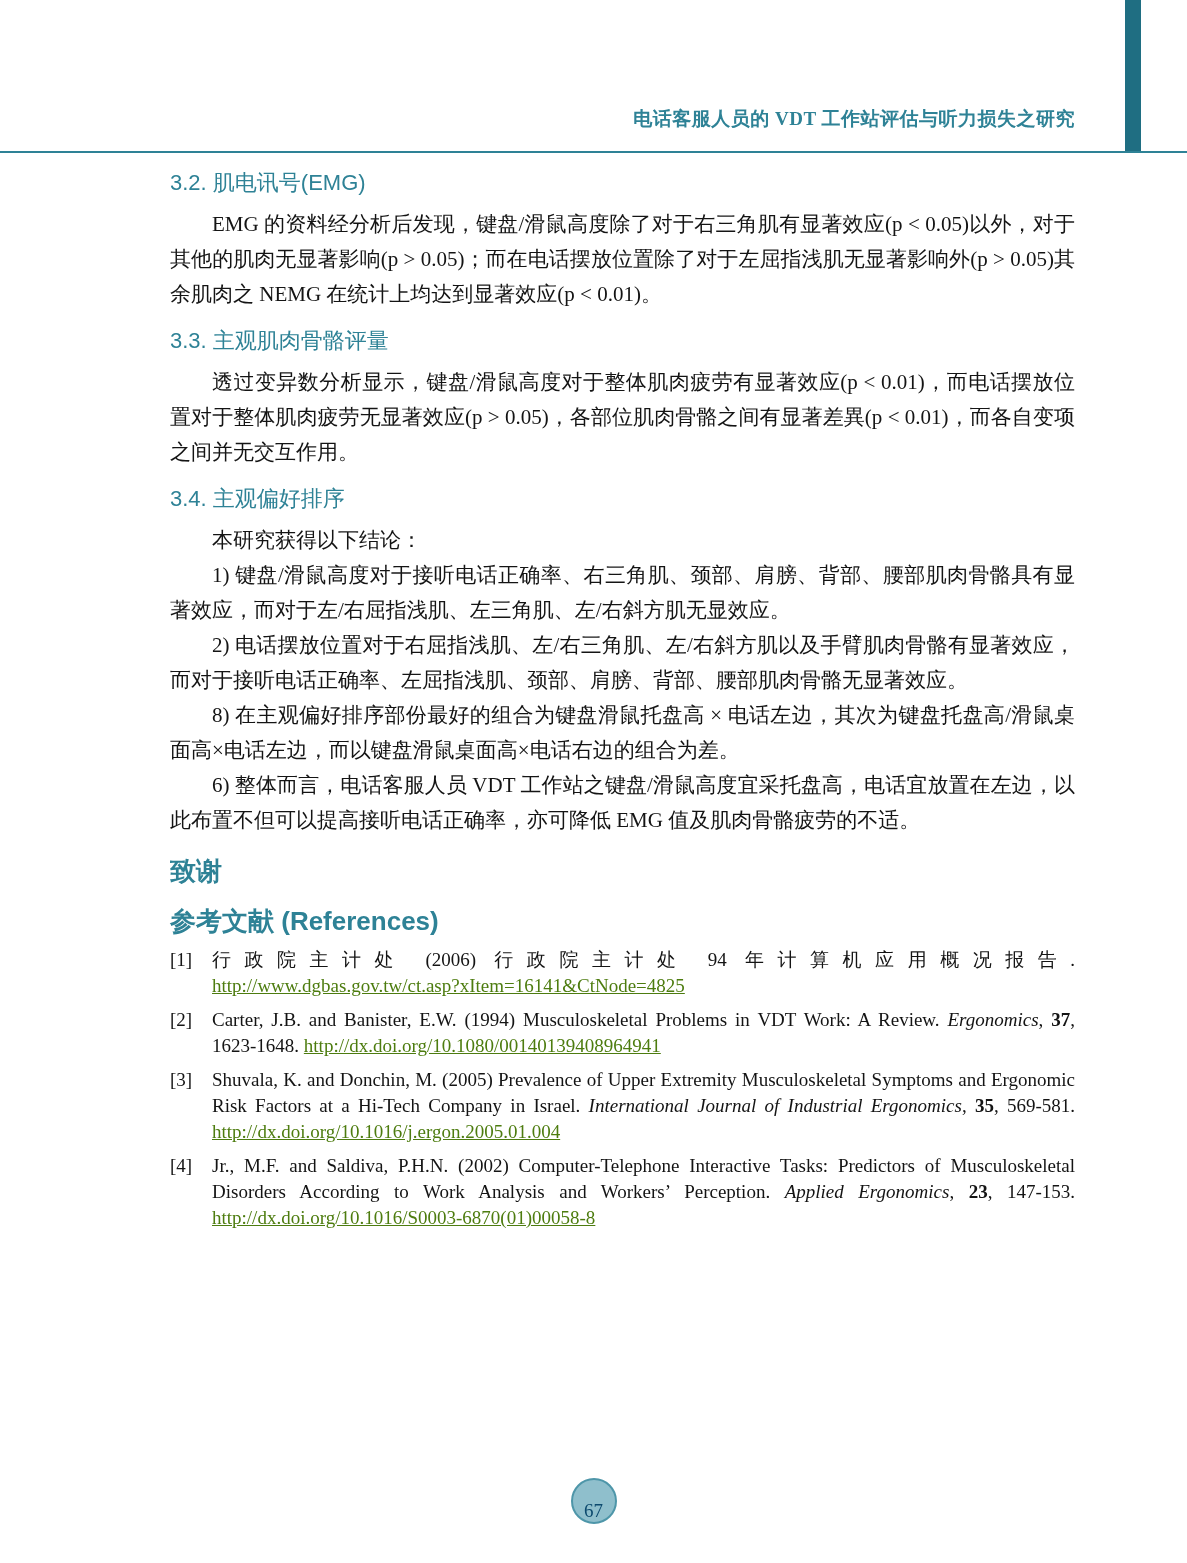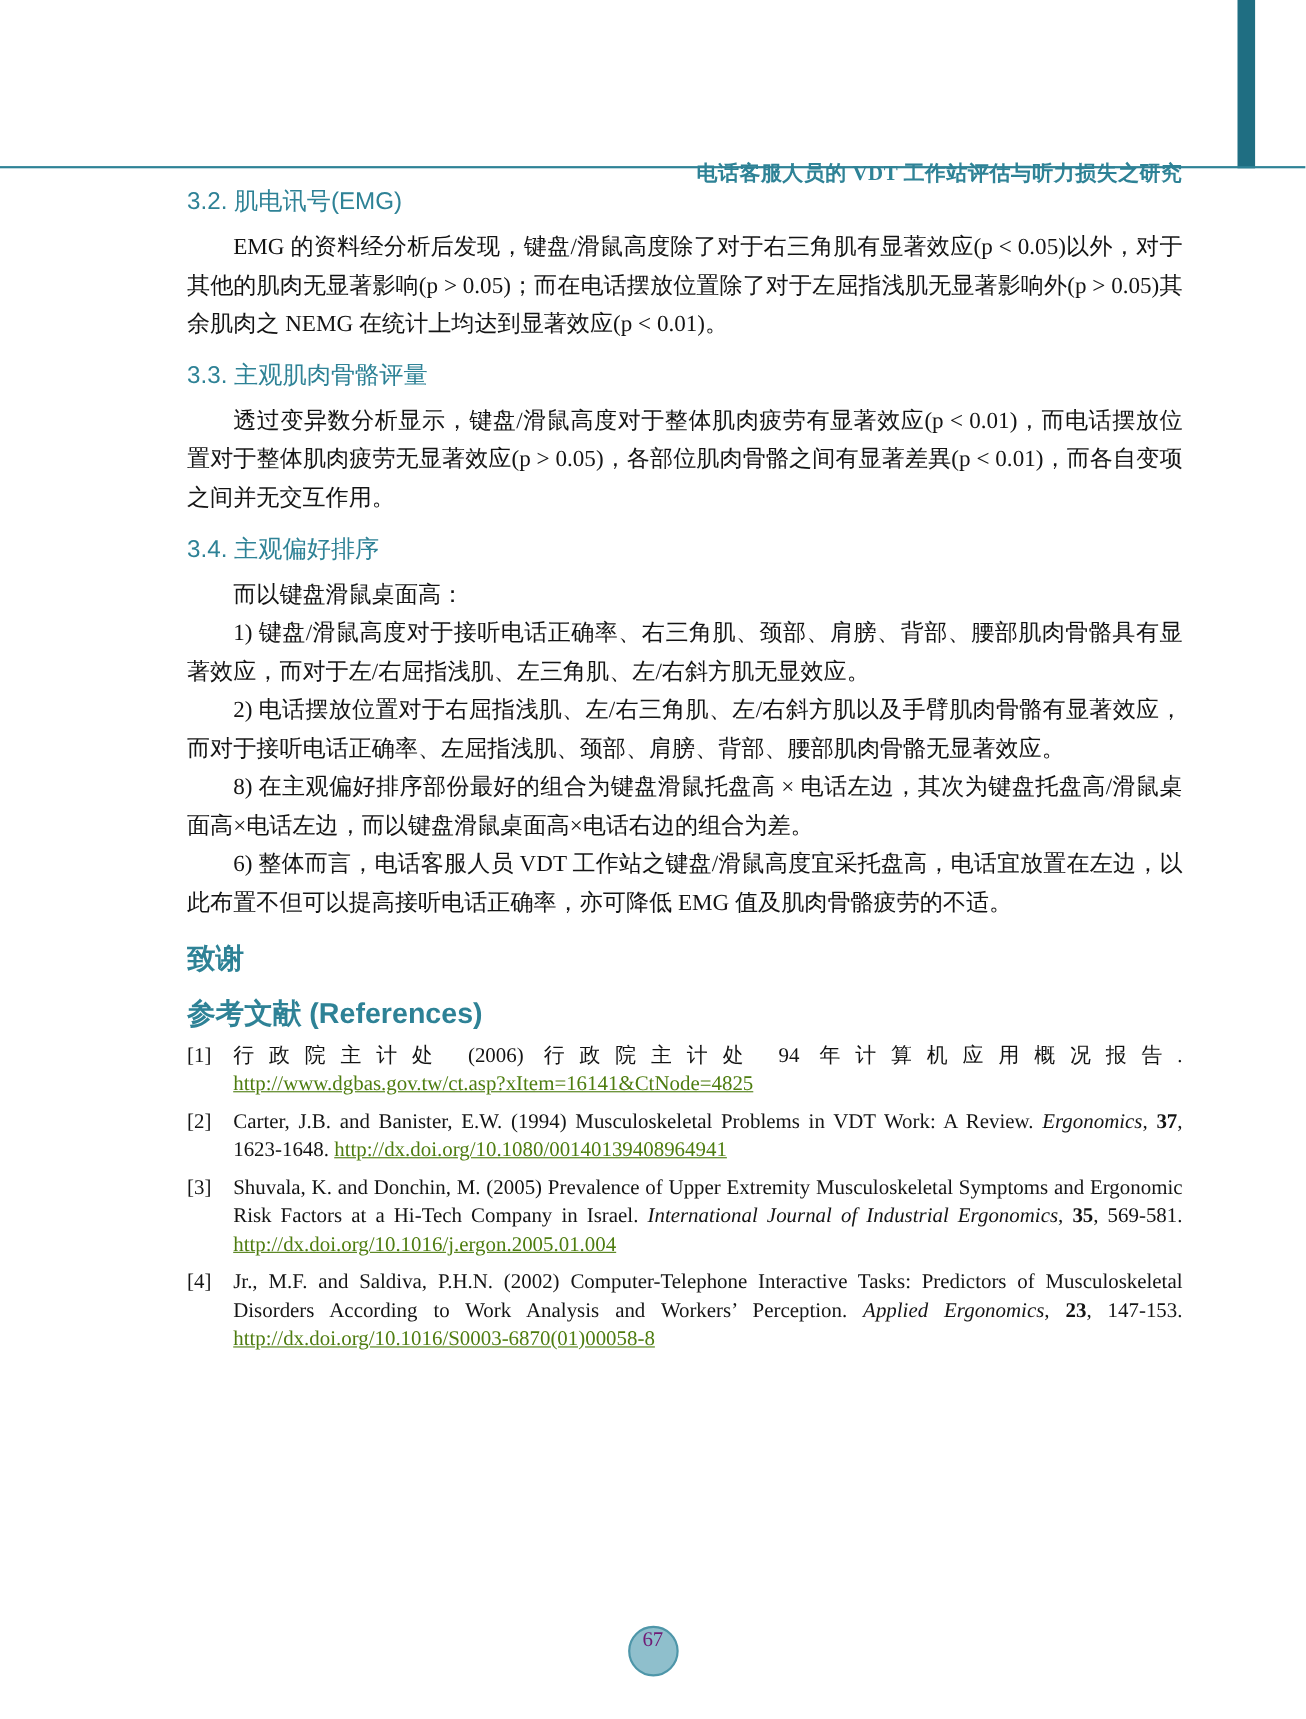--- a/index.html
+++ b/index.html
@@ -26,21 +26,20 @@
 
   .running-head {
     position: absolute;
     top: 106px;
     right: 112px;
     font-size: 19px;
     font-weight: bold;
     color: #2e8296;
     letter-spacing: 0.5px;
     font-family: "Liberation Serif", "DejaVu Serif", serif;
-    margin-top: 39px;
   }
 
   .header-rule {
     position: absolute;
     top: 151px;
     left: 0;
     width: 1187px;
     height: 2px;
     background: #2e8296;
   }
@@ -109,24 +108,24 @@
     position: absolute;
     left: 50%;
     top: 1478px;
     transform: translateX(-50%);
     width: 46px;
     height: 46px;
     border-radius: 50%;
     background: #8fbfcc;
     border: 2px solid #4e96a9;
     display: flex;
-    align-items: flex-start;
+    align-items: flex-end;
     justify-content: center;
     font-size: 19px;
-    color: #701a75;
+    color: #0c4a6e;
   }
 </style>
 </head>
 <body>
 
 <div class="page">
 
   <div class="accent-bar"></div>
 
   <div class="running-head">电话客服人员的 VDT 工作站评估与听力损失之研究</div>
@@ -136,21 +135,21 @@
   <main>
 
     <h2 class="sub">3.2.  肌电讯号(EMG)</h2>
     <p class="body">EMG 的资料经分析后发现，键盘/滑鼠高度除了对于右三角肌有显著效应(p &lt; 0.05)以外，对于其他的肌肉无显著影响(p &gt; 0.05)；而在电话摆放位置除了对于左屈指浅肌无显著影响外(p &gt; 0.05)其余肌肉之 NEMG 在统计上均达到显著效应(p &lt; 0.01)。</p>
 
     <h2 class="sub">3.3.  主观肌肉骨骼评量</h2>
     <p class="body">透过变异数分析显示，键盘/滑鼠高度对于整体肌肉疲劳有显著效应(p &lt; 0.01)，而电话摆放位置对于整体肌肉疲劳无显著效应(p &gt; 0.05)，各部位肌肉骨骼之间有显著差異(p &lt; 0.01)，而各自变项之间并无交互作用。</p>
 
     <h2 class="sub">3.4.  主观偏好排序</h2>
 
-    <p class="body">而以键盘滑鼠桌面高：</p>
+    <p class="body">本研究获得以下结论：</p>
     <p class="body">1) 键盘/滑鼠高度对于接听电话正确率、右三角肌、颈部、肩膀、背部、腰部肌肉骨骼具有显著效应，而对于左/右屈指浅肌、左三角肌、左/右斜方肌无显效应。</p>
     <p class="body">2) 电话摆放位置对于右屈指浅肌、左/右三角肌、左/右斜方肌以及手臂肌肉骨骼有显著效应，而对于接听电话正确率、左屈指浅肌、颈部、肩膀、背部、腰部肌肉骨骼无显著效应。</p>
     <p class="body">8) 在主观偏好排序部份最好的组合为键盘滑鼠托盘高 × 电话左边，其次为键盘托盘高/滑鼠桌面高×电话左边，而以键盘滑鼠桌面高×电话右边的组合为差。</p>
     <p class="body">6) 整体而言，电话客服人员 VDT 工作站之键盘/滑鼠高度宜采托盘高，电话宜放置在左边，以此布置不但可以提高接听电话正确率，亦可降低 EMG 值及肌肉骨骼疲劳的不适。</p>
 
     <h2 class="sec">致谢</h2>
 
     <h2 class="sec">参考文献  (References)</h2>
 
     <div class="refs">

